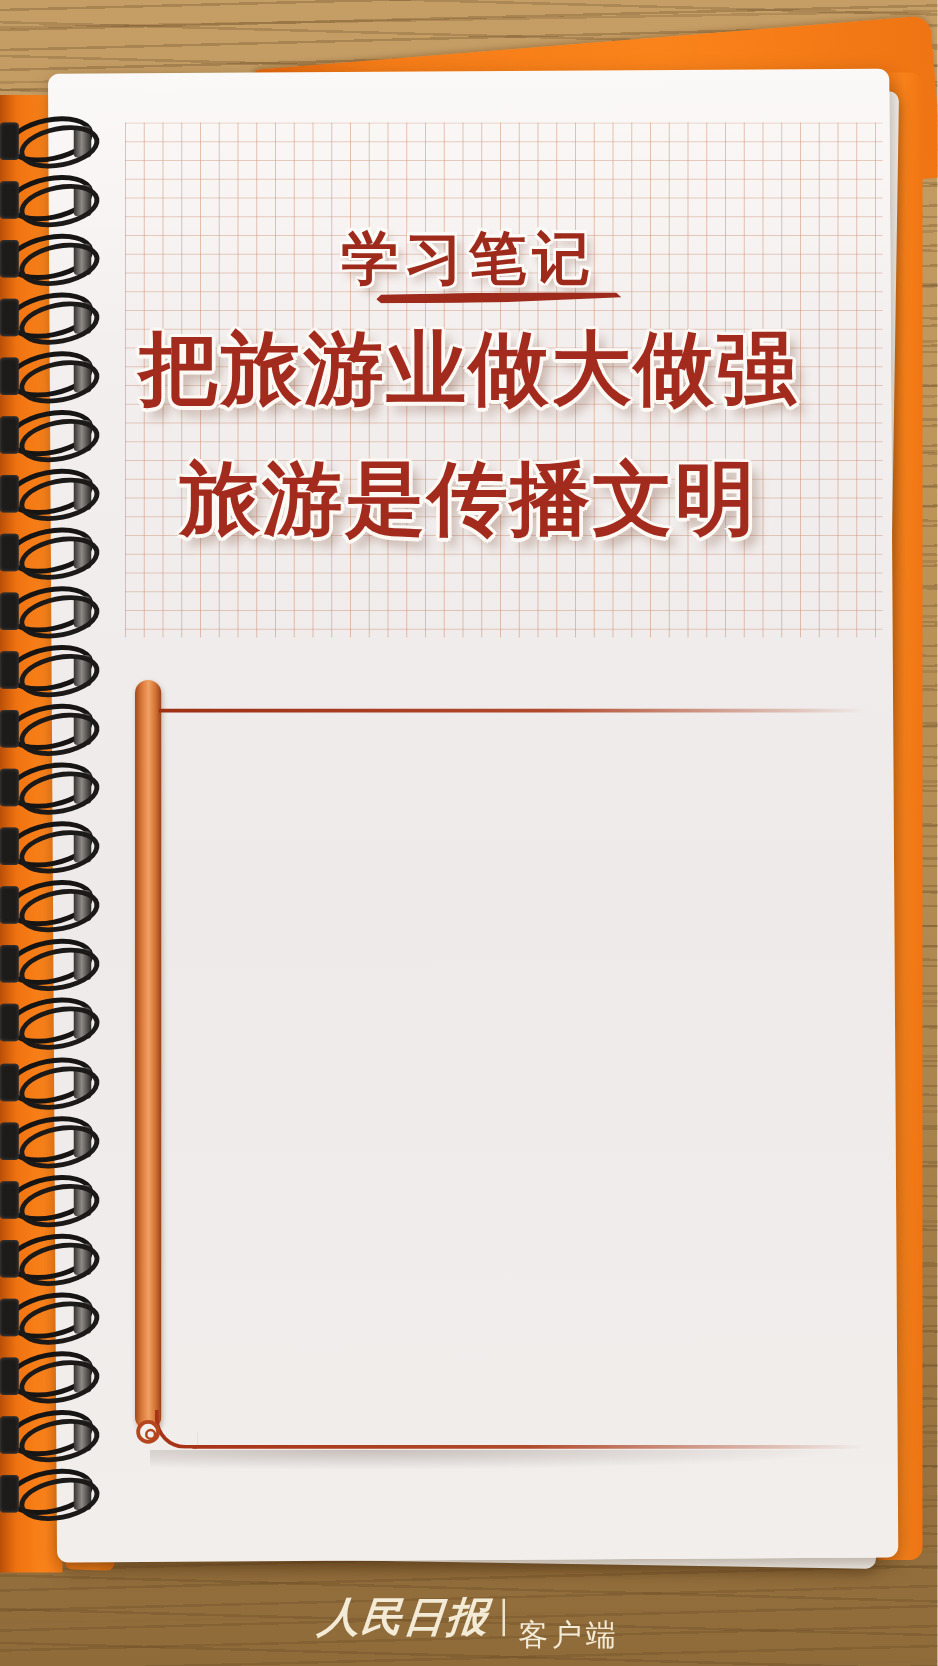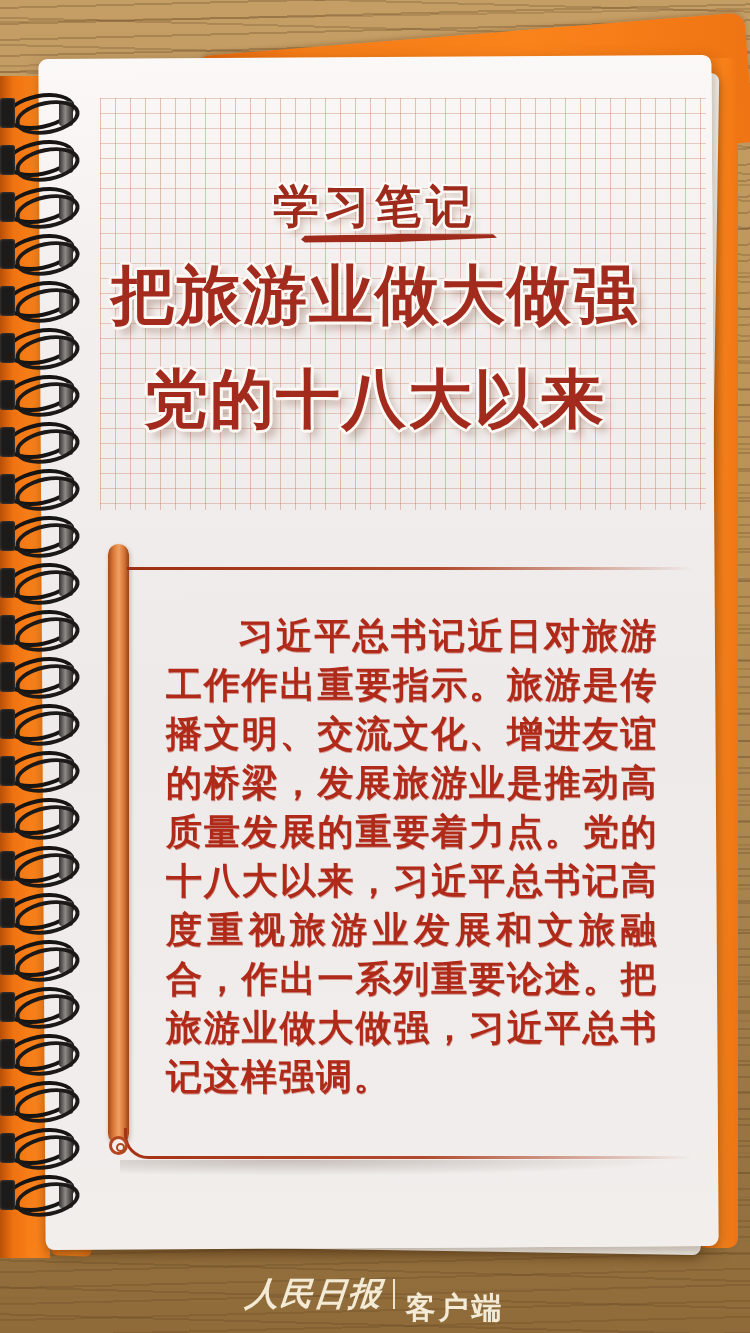--- a/index.html
+++ b/index.html
@@ -104,21 +104,21 @@
         color:#b02a1a;text-align:justify;text-indent:2em;
         text-shadow:.6px .6px 0 rgba(176,42,26,.45);}
 
   
   .footer{position:absolute;left:0;top:1272px;width:750px;height:44px;
         display:flex;align-items:center;justify-content:center;gap:11px;color:#f3ebd6;}
   .brand-script{font-family:"Liberation Serif","DejaVu Serif",serif;
         font-size:33px;font-weight:700;font-style:italic;letter-spacing:1px;
         transform:skewX(-5deg);}
   .brand-divider{width:2px;height:30px;background:#f3ebd6;opacity:.95;}
-  .brand-suffix{font-size:30px;font-weight:700;letter-spacing:3px;margin-top:28px;}
+  .brand-suffix{font-size:24px;font-weight:400;letter-spacing:3px;margin-top:28px;}
 </style>
 </head>
 <body>
 
 <div class="canvas">
 
   <div class="wood"></div>
 
   <div class="cover-behind-sliver"></div>
   <div class="cover cover-top"></div>
@@ -127,30 +127,29 @@
   <div class="cover cover-bottom-stub"></div>
 
   <div class="page-under"></div>
   <div class="page"></div>
 
   <div class="grid"></div>
 
   <div class="badge">学习笔记</div>
   <div class="badge-underline"></div>
   <div class="title title-1">把旅游业做大做强</div>
-  <div class="title title-2">党的十八大以来</div>
+  <div class="title title-2">旅游是传播文明</div>
 
   <div class="scroll-rod"></div>
   <div class="scroll-top-line"></div>
   <div class="scroll-corner"></div>
   <div class="scroll-bottom-line"></div>
   <div class="scroll-shadow"></div>
   <div class="scroll-curl"></div>
 
-  <div class="body-text">习近平总书记近日对旅游工作作出重要指示。旅游是传播文明、交流文化、增进友谊的桥梁，发展旅游业是推动高质量发展的重要着力点。党的十八大以来，习近平总书记高度重视旅游业发展和文旅融合，作出一系列重要论述。把旅游业做大做强，习近平总书记这样强调。</div>
 
   <div class="binding">
     <div class="ring">
         <b></b>
         <i></i>
       </div>
     <div class="ring">
         <b></b>
         <i></i>
       </div>

